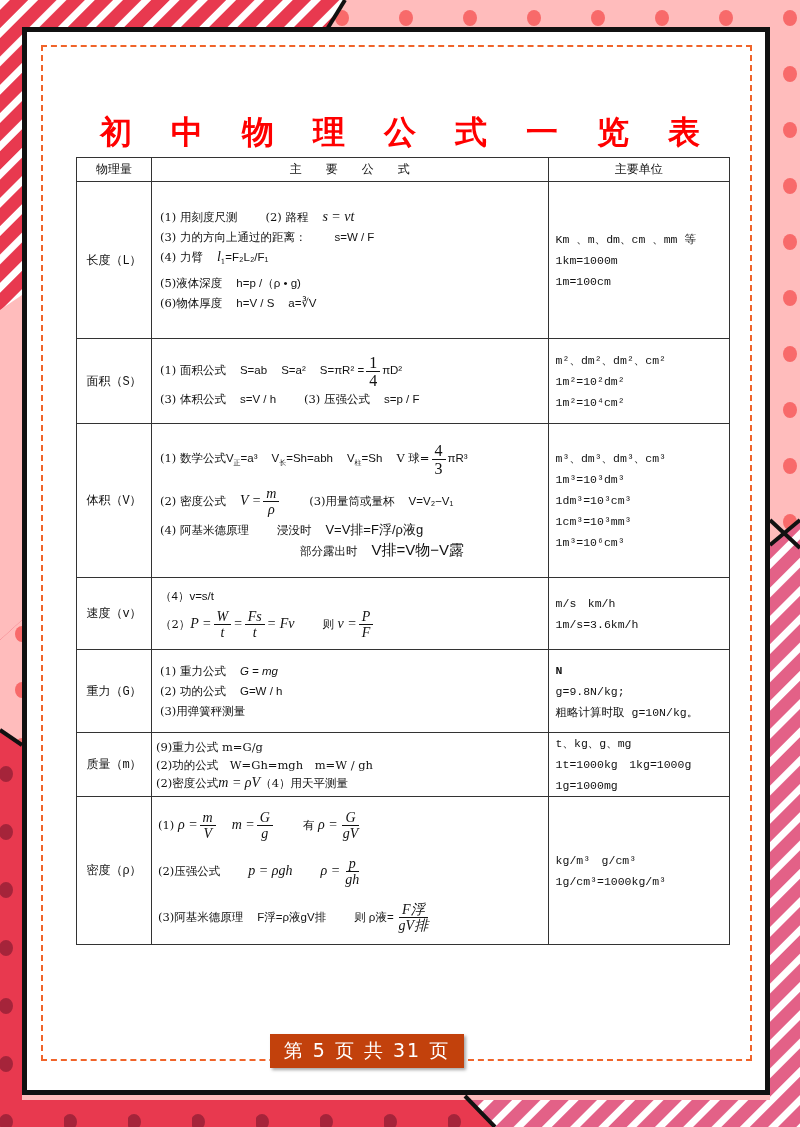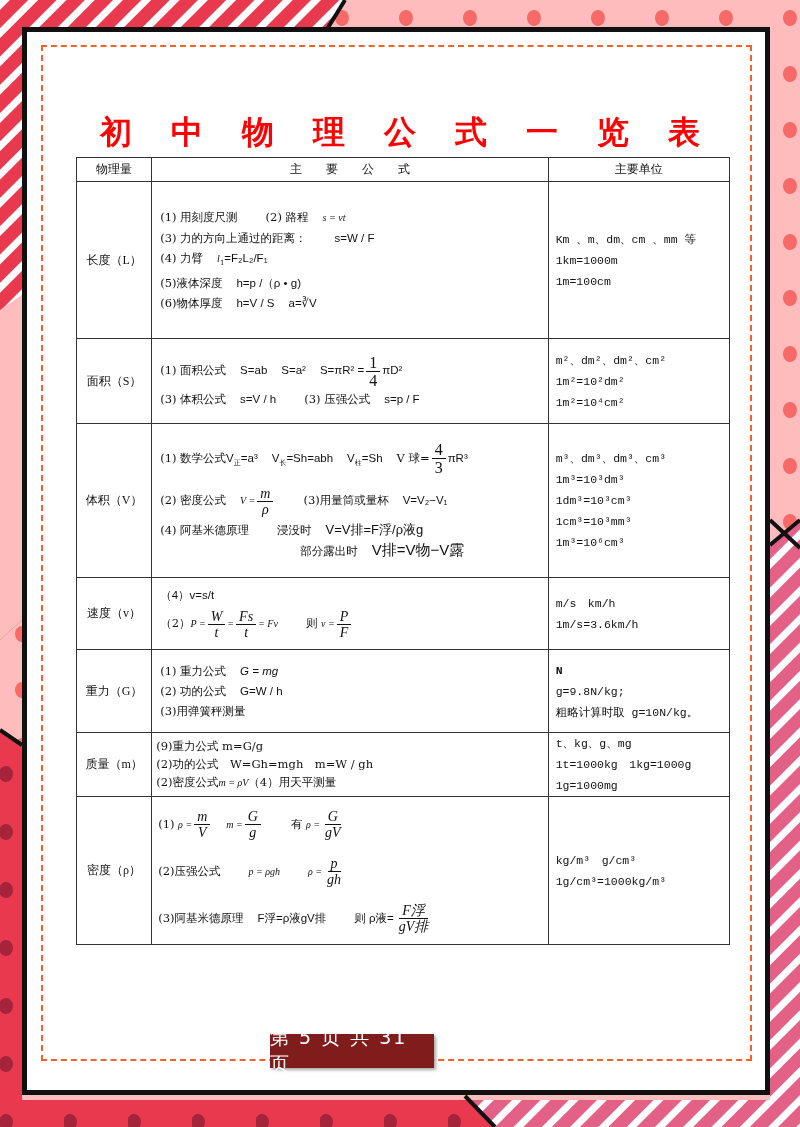--- a/index.html
+++ b/index.html
@@ -5,35 +5,35 @@
   html,body{margin:0;padding:0;}
   body{width:800px;height:1127px;position:relative;overflow:hidden;background:#fff;font-family:"DejaVu Sans","Liberation Sans",sans-serif;}
   .bg{position:absolute;left:0;top:0;width:800px;height:1127px;}
   .card{position:absolute;left:22px;top:27px;width:748px;height:1068px;background:#fff;border:5px solid #111;box-sizing:border-box;}
   .dashed{position:absolute;left:41px;top:45px;width:711px;height:1016px;border:2px dashed #f0642a;box-sizing:border-box;}
   .title{position:absolute;left:100px;top:110px;width:600px;height:44px;display:flex;justify-content:space-between;align-items:center;}
   .title span{color:#ff0000;font-weight:bold;font-size:32px;font-family:"DejaVu Sans",sans-serif;line-height:1;}
   table.formulas{position:absolute;left:76px;top:157px;width:654px;border-collapse:collapse;font-size:11.5px;color:#111;}
   table.formulas td, table.formulas th{border:1.3px solid #333;padding:0;vertical-align:middle;}
   table.formulas th{font-weight:normal;height:23px;font-size:12px;font-family:"DejaVu Serif",serif;}
-  .c1{width:79px;text-align:center;font-family:Liberation Serif, serif;font-size:12px;}
+  .c1{width:79px;text-align:center;font-family:Liberation Mono, monospace;font-size:12px;}
   .c2{width:397px;padding-left:8px!important;}
   .c3{width:177px;padding-left:7px!important;}
   .line{line-height:20px;white-space:nowrap;font-family:"DejaVu Serif",serif;}
   .ui{font-family:"Liberation Sans",sans-serif;}
-  .it{font-family:"Liberation Serif",serif;font-style:italic;font-size:10px;}
+  .it{font-family:"Liberation Serif",serif;font-style:italic;font-size:14px;}
   .frac{display:inline-flex;flex-direction:column;align-items:center;vertical-align:middle;margin:0 2px;font-family:"Liberation Serif",serif;font-style:italic;font-size:14px;line-height:15px;}
   .frac .n{border-bottom:1px solid #111;padding:0 3px;}
   .frac .d{padding:0 3px;}
   .frac.up{font-style:normal;font-size:16px;line-height:17px;}
   .sp{display:inline-block;width:14px;}
   .sp2{display:inline-block;width:28px;}
   sup,sub{font-size:7px;}
   .unit .line{font-family:Liberation Mono, monospace;line-height:21px;}
-  .page-badge{position:absolute;left:270px;top:1034px;width:164px;height:34px;background:#7f1d1d;box-shadow:2px 2px 3px rgba(0,0,0,0.35);color:#fff;font-size:19px;display:flex;align-items:center;justify-content:center;font-family:"DejaVu Sans",sans-serif;letter-spacing:2px;}
+  .page-badge{position:absolute;left:270px;top:1034px;width:194px;height:34px;background:#c2410c;box-shadow:2px 2px 3px rgba(0,0,0,0.35);color:#fff;font-size:19px;display:flex;align-items:center;justify-content:center;font-family:"DejaVu Sans",sans-serif;letter-spacing:2px;}
 </style>
 </head>
 <body>
 
 <svg class="bg" viewBox="0 0 800 1127" xmlns="http://www.w3.org/2000/svg">
   <defs>
     <pattern id="stripes" width="20" height="20" patternUnits="userSpaceOnUse" patternTransform="rotate(45)">
       <rect width="20" height="20" fill="#e8394f"></rect>
       <rect width="7" height="20" fill="#ffffff"></rect>
     </pattern>

